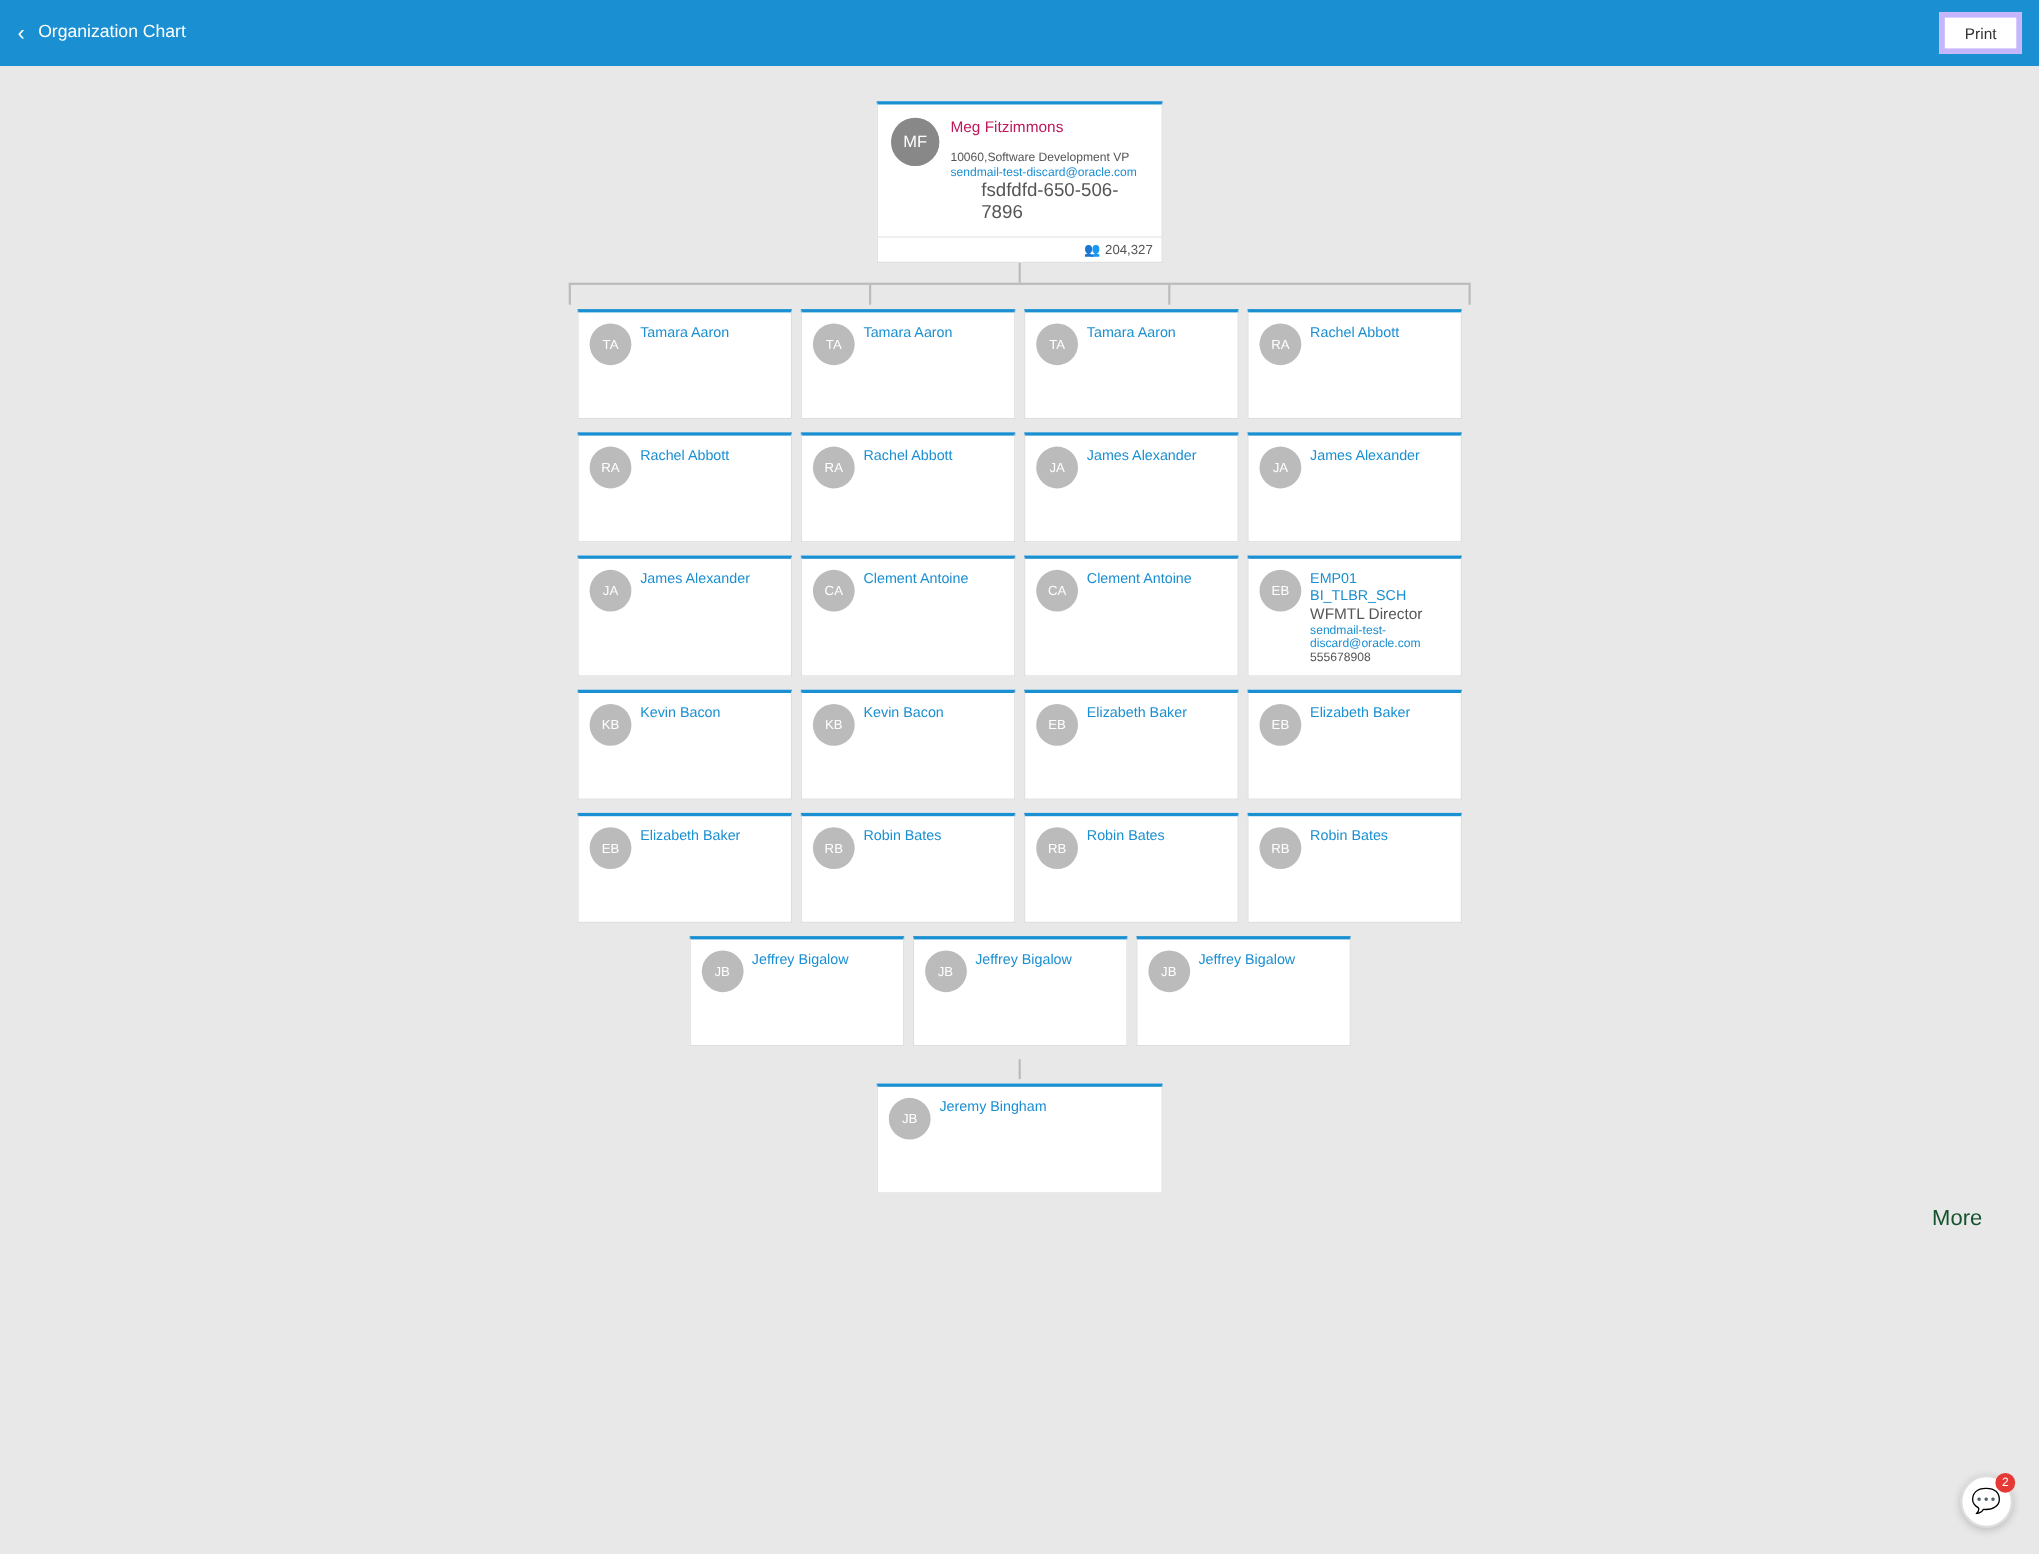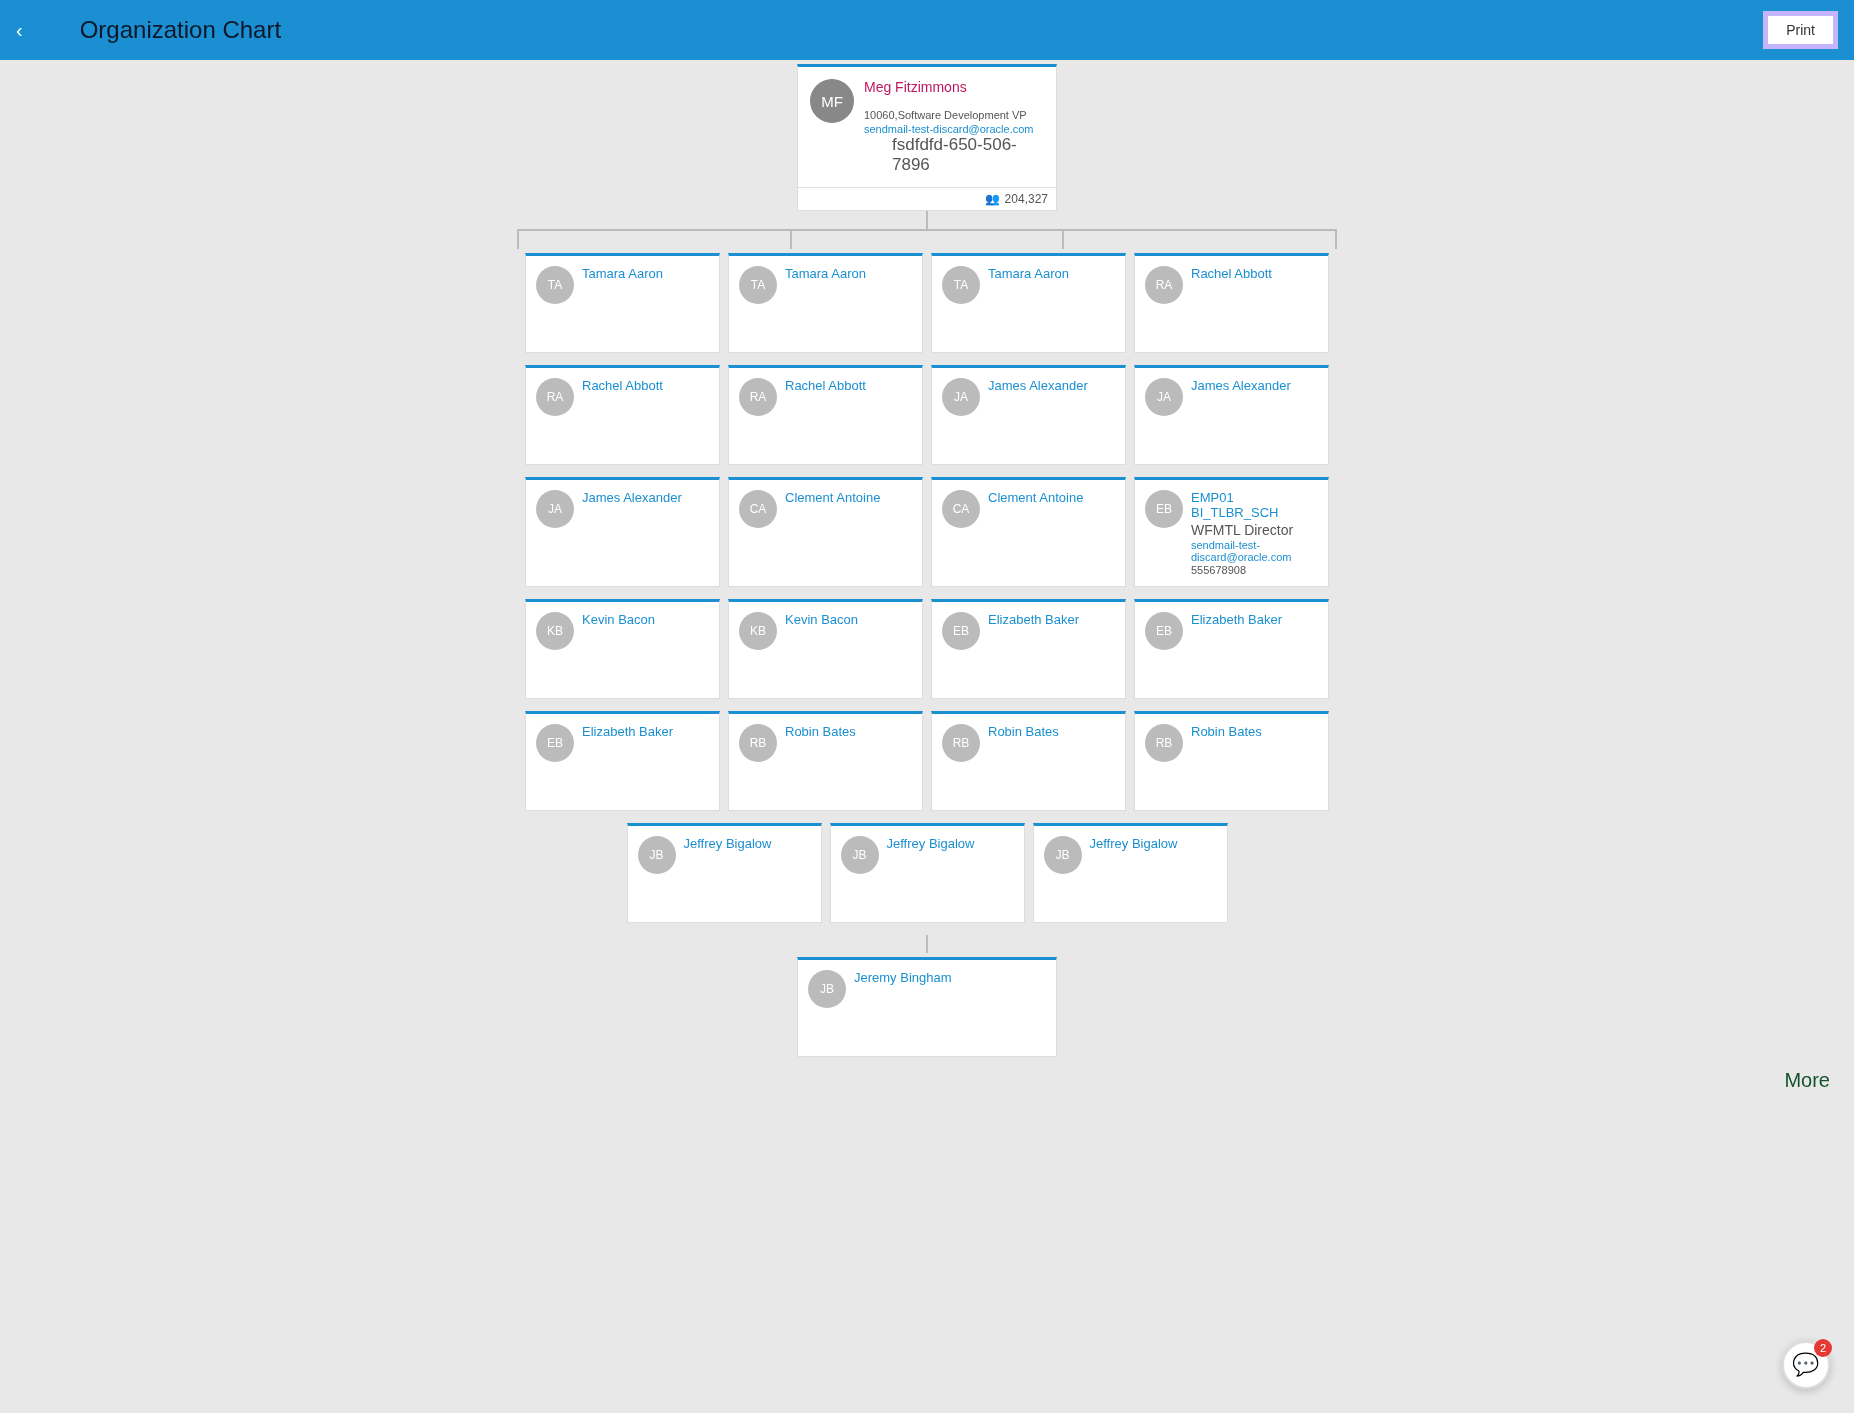--- a/index.html
+++ b/index.html
@@ -20,36 +20,35 @@
       display: flex;
       align-items: center;
       gap: 12px;
     }
     .back-arrow {
       color: white;
       font-size: 20px;
       cursor: pointer;
     }
     .header-title {
-      color: #0f172a;
-      font-size: 24px;
+      color: #ffffff;
+      font-size: 16px;
       font-weight: 400;
-      margin-left: 45px;
     }
     .print-btn {
       background: white;
       color: #333;
       border: 5px solid #c4b5fd;
       padding: 6px 18px;
       font-size: 14px;
       cursor: pointer;
       text-align: center;
     }
     .content {
-      padding: 4px;
+      padding: 32px;
       display: flex;
       flex-direction: column;
       align-items: center;
     }
     .root-card {
       background: white;
       border: 1px solid #ddd;
       border-top: 3px solid #1a8fd1;
       width: 260px;
       padding: 12px;

